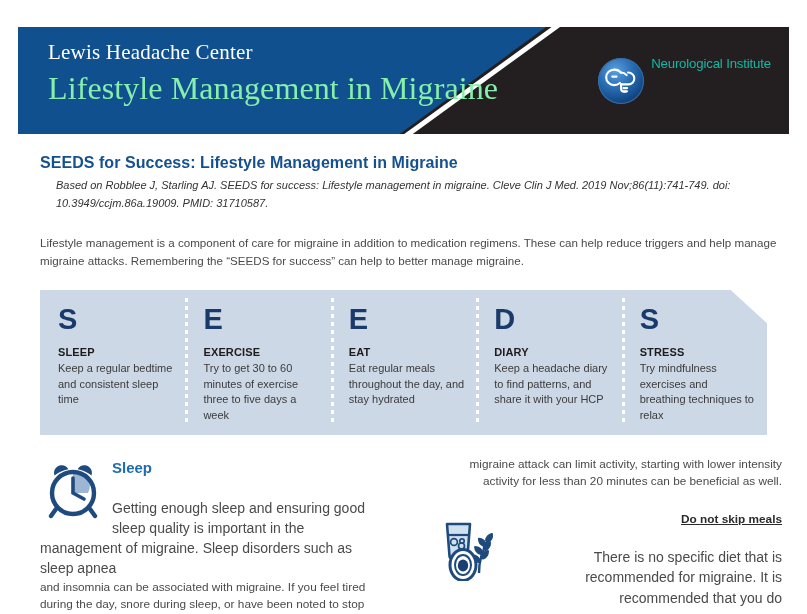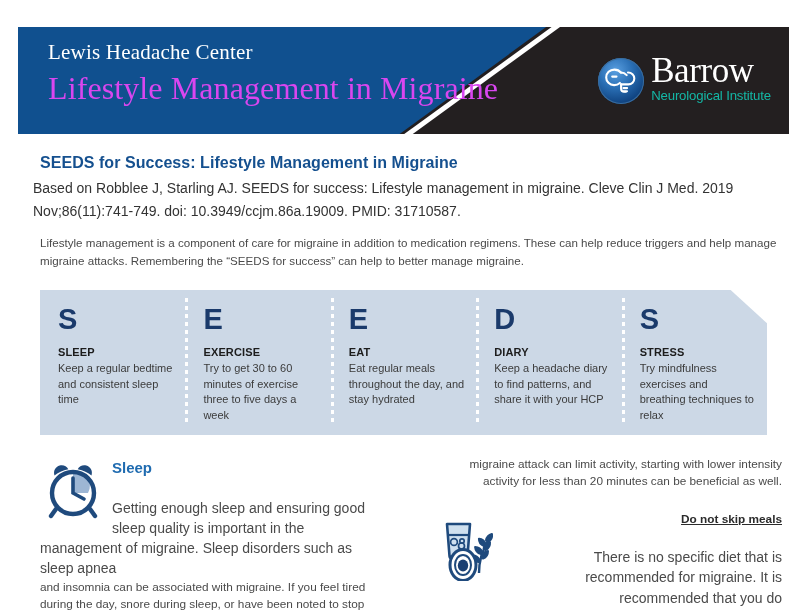--- a/index.html
+++ b/index.html
@@ -30,21 +30,21 @@
     clip-path: polygon(69.2% 0, 70.3% 0, 51.2% 100%, 50.1% 100%);
   }
   .header-text { position: absolute; left: 30px; top: 14px; }
   .header-sub {
     font-family: "Liberation Serif", serif;
     font-size: 21px; color: #ffffff; letter-spacing: .2px;
     line-height: 1.1;
   }
   .header-title {
     font-family: "Liberation Serif", serif;
-    font-size: 32px; color: #d946ef; letter-spacing: .1px;
+    font-size: 32px; color: #86efac; letter-spacing: .1px;
     line-height: 1.15; margin-top: 6px; white-space: nowrap;
   }
 
   
   .logo { position: absolute; right: 18px; top: 28px; display: flex; align-items: flex-start; gap: 7px; }
   .logo-badge {
     width: 46px; height: 46px; border-radius: 50%;
     background: radial-gradient(circle at 38% 28%, #5a9fe0 0%, #2a6fb5 38%, #0d3f7c 78%, #061f40 100%);
     box-shadow: 0 0 0 1px #3a6d9e inset;
     position: relative; flex: none; margin-top: 3px;
@@ -63,22 +63,22 @@
 
   
   .content { position: absolute; left: 0; top: 134px; width: 807px; }
 
   .sec-title {
     position: absolute; left: 40px; top: 20px;
     font-size: 16px; font-weight: bold; color: #15508f;
     letter-spacing: .05px;
   }
   .citation {
-    position: absolute; left: 33px; top: 43px; width: 742px;
-    font-size: 14px; color: #333333;
+    position: absolute; left: 56px; top: 43px; width: 742px;
+    font-size: 11px; font-style: italic; color: #333333;
     line-height: 1.62;
   }
   .intro {
     position: absolute; left: 40px; top: 100px; width: 742px;
     font-size: 11.6px; color: #4a4a4a; line-height: 1.52;
   }
 
   
   .seeds {
     position: absolute; left: 40px; top: 156px;
@@ -162,21 +162,20 @@
             <path d="M23 14.6c-1.6-1.9-4-3-6.6-3-4.6 0-8.2 3.4-8.2 7.8 0 4.3 3.4 7.7 7.9 7.7 2.3 0 4.3-.8 5.8-2.2"></path>
             <path d="M22.6 14.5c2-.1 4.6 1 6.1 2.6"></path>
             <path d="M14.2 18.6h4.3"></path>
             <path d="M23.1 26.4v4.1c0 2 1.3 3.3 3.2 3.3h1.6"></path>
             <path d="M25.5 30.1h3.6"></path>
             <path d="M25.6 33.3h3.4"></path>
           </g>
         </svg>
       </div>
       <div class="logo-words">
-        <div class="logo-name">Barrow</div>
         <div class="logo-tag">Neurological Institute</div>
       </div>
     </div>
   </div>
 
   <div class="content">
 
     <div class="sec-title">SEEDS for Success: Lifestyle Management in Migraine</div>
     <div class="citation">Based on Robblee J, Starling AJ. SEEDS for success: Lifestyle management in migraine. Cleve Clin J Med. 2019 Nov;86(11):741-749. doi: 10.3949/ccjm.86a.19009. PMID: 31710587.</div>
     <div class="intro">Lifestyle management is a component of care for migraine in addition to medication regimens. These can help reduce triggers and help manage migraine attacks. Remembering the “SEEDS for success” can help to better manage migraine.</div>

